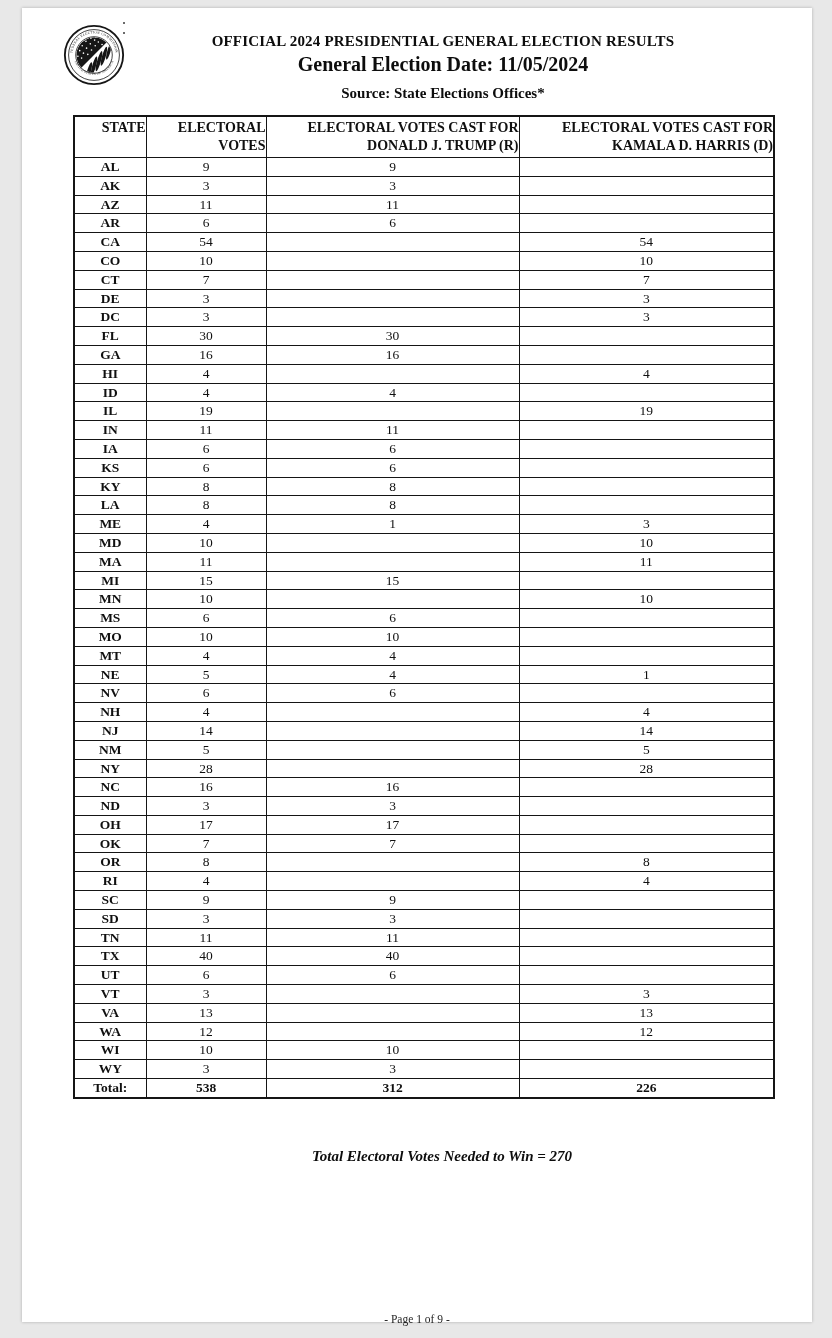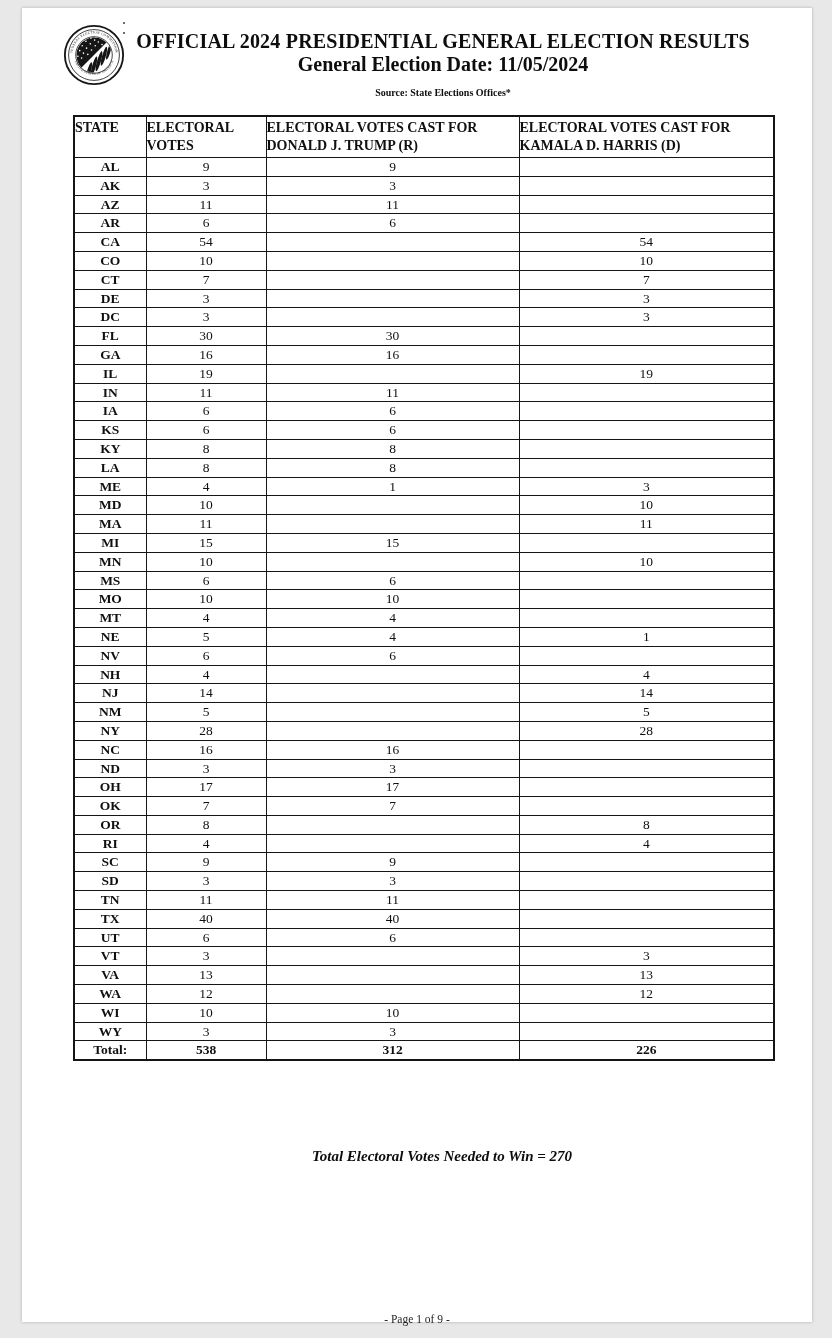--- a/index.html
+++ b/index.html
@@ -6,29 +6,29 @@
   body { background:#e8e8e8; font-family:"Liberation Serif", serif; }
   .viewport { position:relative; width:832px; height:1338px; background:#e8e8e8; overflow:hidden; }
   .page { position:absolute; left:22px; top:8px; width:790px; height:1314px; background:#ffffff;
           box-shadow:0 0 3px rgba(0,0,0,.25); }
 
   .seal { position:absolute; left:41px; top:16px; width:62px; height:62px; }
 
   .artifact-dot { position:absolute; width:2px; height:2px; background:#3a3a3a; border-radius:50%; }
 
   .head-text { position:absolute; left:60px; right:8px; top:23px; text-align:center; color:#0d0d0d; }
-  .doc-title    { font-weight:bold; font-size:20px; line-height:21px; letter-spacing:.2px; }
+  .doc-title    { font-weight:bold; font-size:15px; line-height:21px; letter-spacing:.2px; }
   .doc-subtitle { font-weight:bold; font-size:20px;   line-height:21px; margin-top:2px; }
-  .doc-source   { font-weight:bold; font-size:10px; line-height:16px; margin-top:10px; }
+  .doc-source   { font-weight:bold; font-size:15px; line-height:16px; margin-top:10px; }
 
   .results-wrap { position:absolute; left:51px; top:107px; width:701px; }
   table.results { border-collapse:collapse; table-layout:fixed; width:700px; border:2px solid #151515; }
   table.results th, table.results td { border:1px solid #151515; padding:0; color:#101010; overflow:hidden; }
   table.results th { font-weight:bold; font-size:14px; line-height:17.5px; height:38px;
-                     vertical-align:top; padding-top:2px; text-align:left; }
+                     vertical-align:top; padding-top:2px; text-align:right; }
   table.results td { font-size:13.5px; height:17.8px; line-height:17.8px; vertical-align:middle; }
   td.state-col { font-weight:bold; text-align:center; padding-left:7px; font-size:14px; }
   td.num-col   { text-align:center; }
   tr.total-row td { font-weight:bold; }
 
   .win-note { position:absolute; left:50px; right:0; top:1140px; text-align:center;
               font-weight:bold; font-style:italic; font-size:15px; color:#0d0d0d; }
   .page-num { position:absolute; left:0; right:0; top:1277px; text-align:center;
               font-size:11.5px; color:#1e1e1e;margin-top:28px; }
 </style>
@@ -183,20 +183,32 @@
               <td class="num-col">30</td>
               <td class="num-col"></td>
             </tr>
             <tr>
               <td class="state-col">GA</td>
               <td class="num-col">16</td>
               <td class="num-col">16</td>
               <td class="num-col"></td>
             </tr>
             <tr>
+              <td class="state-col">HI</td>
+              <td class="num-col">4</td>
+              <td class="num-col"></td>
+              <td class="num-col">4</td>
+            </tr>
+            <tr>
+              <td class="state-col">ID</td>
+              <td class="num-col">4</td>
+              <td class="num-col">4</td>
+              <td class="num-col"></td>
+            </tr>
+            <tr>
               <td class="state-col">IL</td>
               <td class="num-col">19</td>
               <td class="num-col"></td>
               <td class="num-col">19</td>
             </tr>
             <tr>
               <td class="state-col">IN</td>
               <td class="num-col">11</td>
               <td class="num-col">11</td>
               <td class="num-col"></td>

